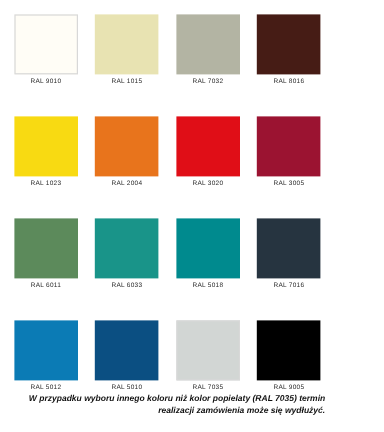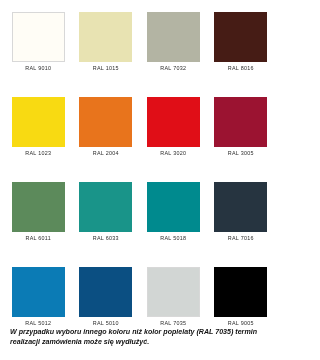--- a/index.html
+++ b/index.html
@@ -50,21 +50,21 @@
   .footer-note {
     position: absolute;
     left: 10px;
     right: 8px;
     top: 320px;
     font-size: 7.1px;
     line-height: 1.45;
     font-style: italic;
     font-weight: bold;
     color: #111111;
-    text-align: left;
+    text-align: right;
   }
 </style>
 </head>
 <body>
 
 <div id="palette-sheet">
 
   <div class="swatch-grid">
       <div class="swatch-cell">
         <div class="swatch-chip" style="background: rgb(255, 253, 246); border: 1px solid rgb(216, 216, 216);"></div>

